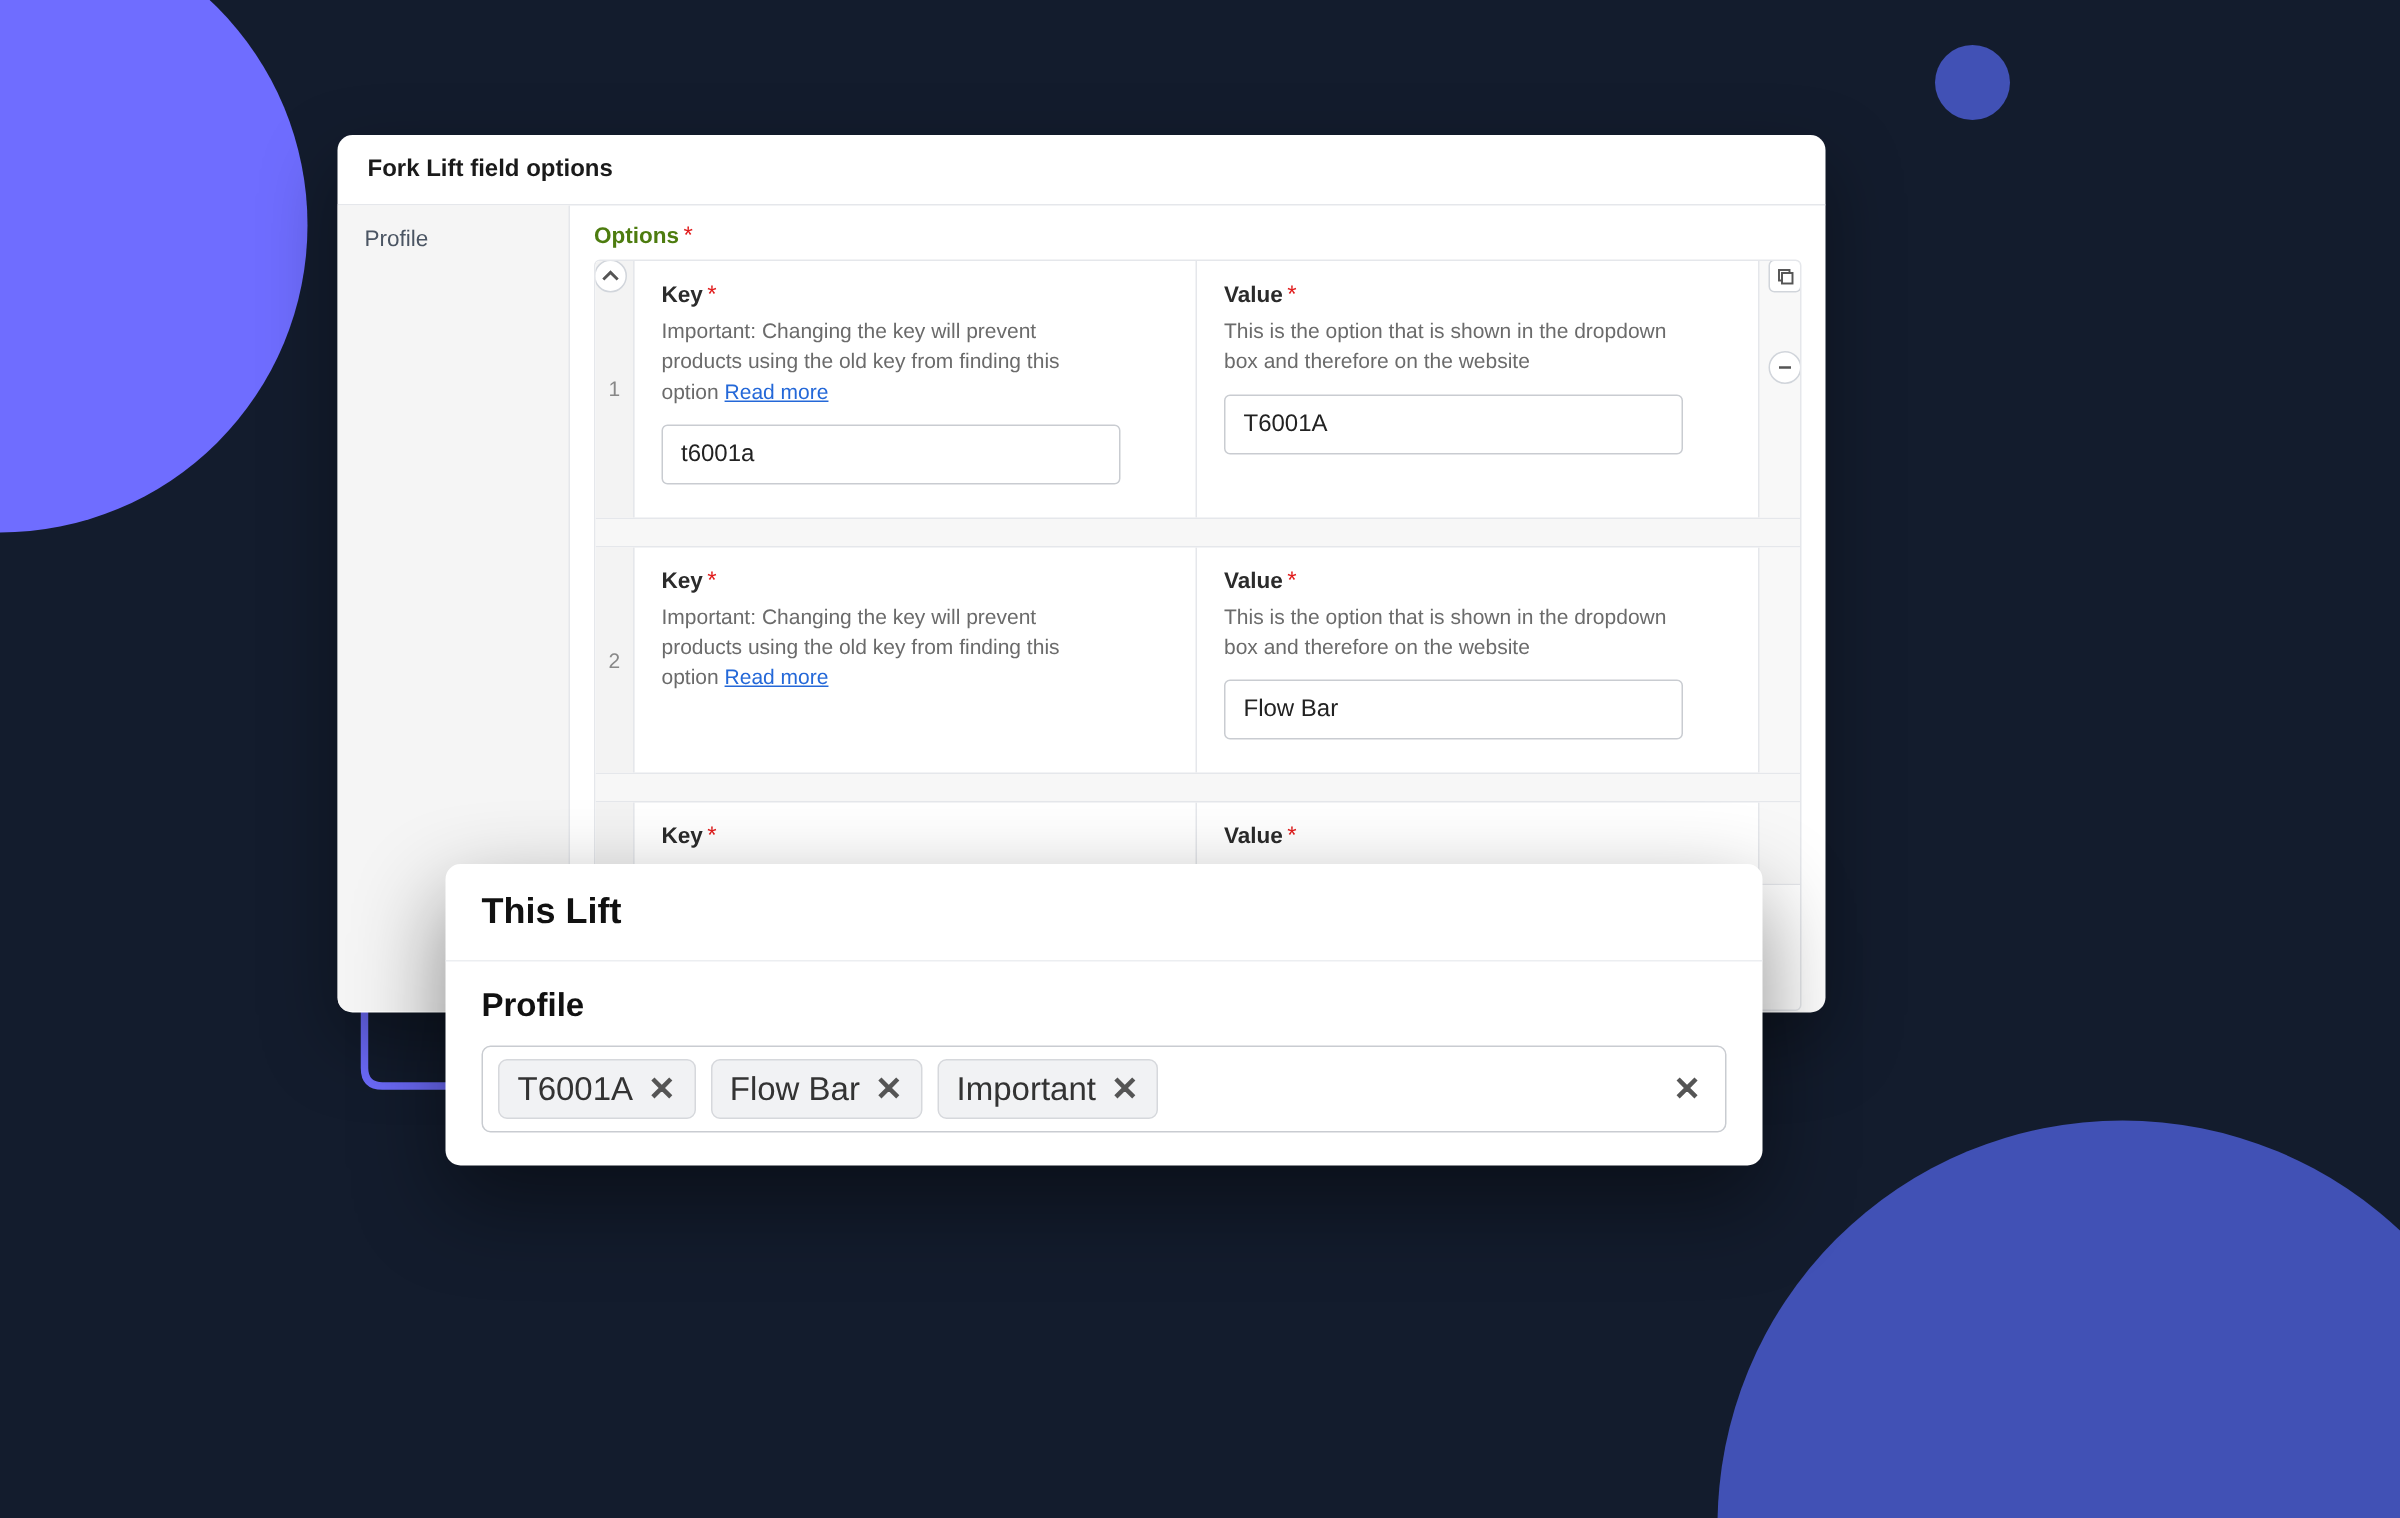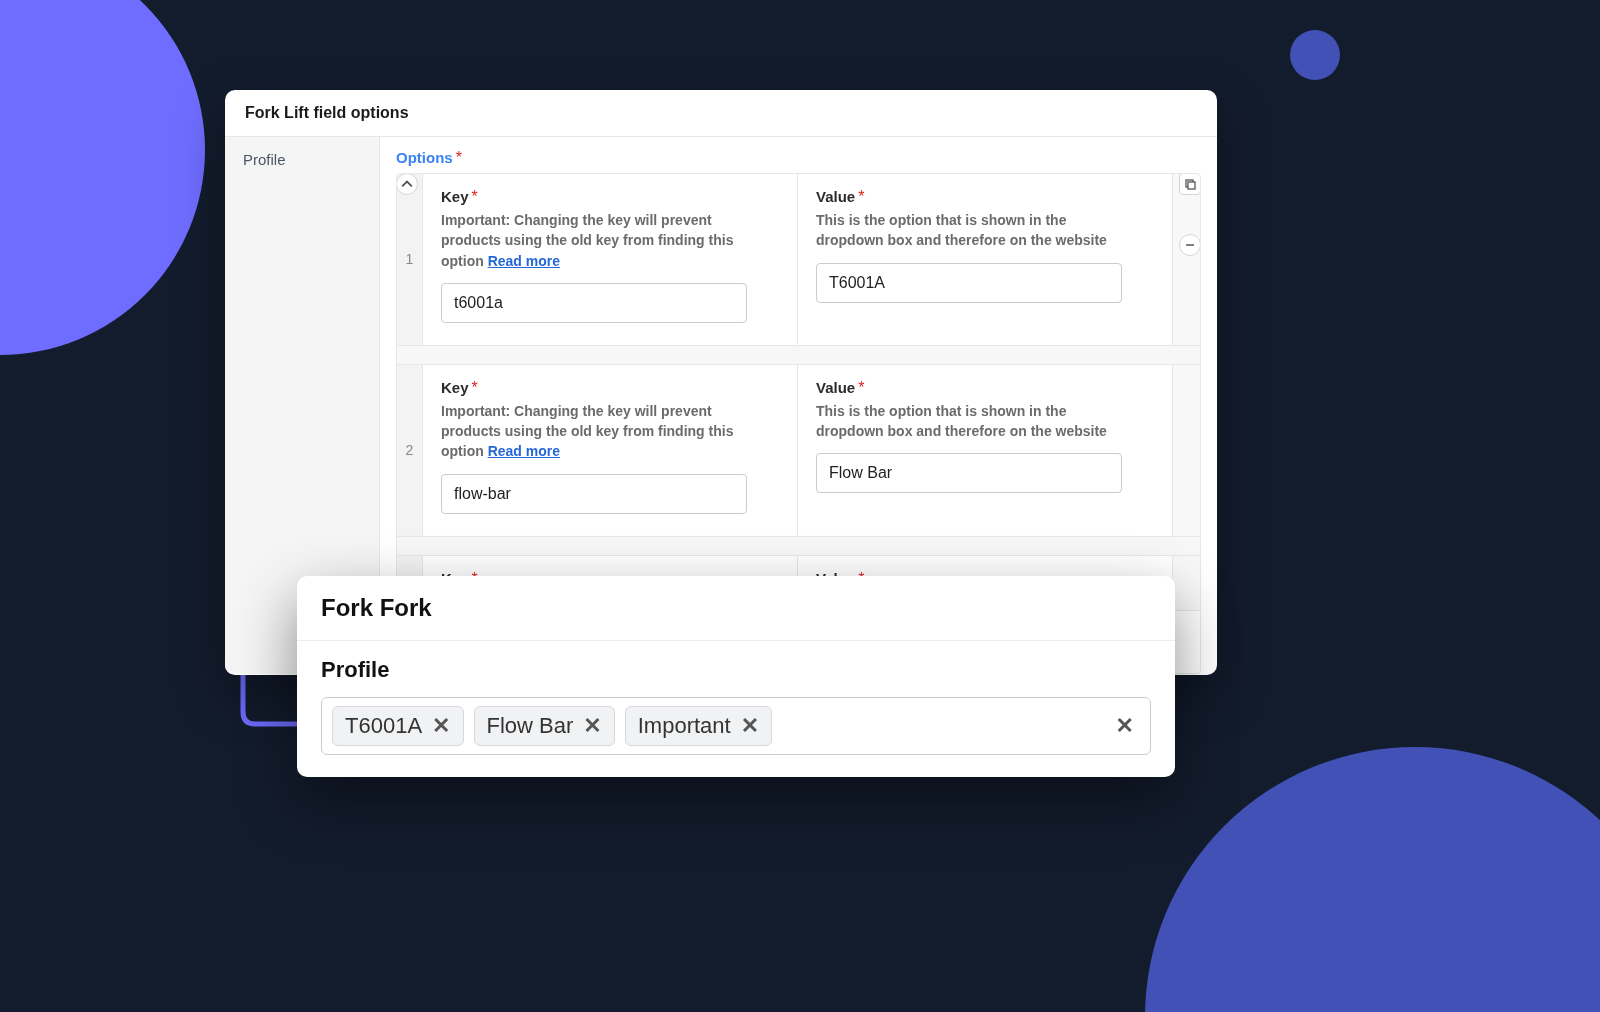--- a/index.html
+++ b/index.html
@@ -34,21 +34,21 @@
   }
   .card-body { display: flex; height: calc(100% - 48px); }
   .side {
     width: 155px; min-width: 155px;
     background: #f5f5f5;
     border-right: 1px solid #e5e7eb;
     padding: 14px 18px;
     color: #4b5563; font-size: 15px;
   }
   .main { flex: 1; padding: 12px 16px 0 16px; display:flex; flex-direction:column; }
-  .section-label { font-size: 15px; color: #3b82f6; font-weight: 600; }
+  .section-label { font-size: 15px; color: #4d7c0f; font-weight: 600; }
   .req { color: #e11d1d; margin-left: 3px; }
 
   .options-wrap { position: relative; margin-top: 6px; border:1px solid #e5e7eb; border-radius:4px; flex:1; overflow:hidden; }
   .toggle-btn, .stack-btn, .remove-btn {
     position: absolute;
     width: 22px; height: 22px;
     background: #fff;
     border: 1px solid #d1d5db;
     border-radius: 50%;
     display:flex; align-items:center; justify-content:center;
@@ -81,21 +81,20 @@
     position:relative;
   }
   .col + .col { border-left:1px solid #e5e7eb;margin-left:32px; }
   .col.remove-col { flex:0 0 28px; padding:0; border-left:1px solid #e5e7eb; background:#f8f8f8; }
 
   .field-label { font-size:15px; font-weight:600; color:#2b2b2b; }
   .help {
     margin-top:4px;
     font-size:14px; line-height:1.45;
     color:#6b6b6b;
-    font-weight:bold;
   }
   .help a { color:#2468d8; text-decoration: underline; }
 
   .text-input {
     margin-top:12px;
     width: 100%; max-width: 340px;
     height: 40px;
     padding: 0 12px;
     border: 1px solid #c9ccd1;
     border-radius: 4px;
@@ -210,21 +209,20 @@
           <div class="gap-spacer"></div>
 
           <div class="option-row" style="border-top:1px solid #e5e7eb;">
             <div class="row-index">2</div>
             <div class="row-cols">
               <div class="col">
                 <div><span class="field-label">Key</span><span class="req">*</span></div>
                 <div class="help">
                   <span>Important: Changing the key will prevent products using the old key from finding this option </span><a href="#">Read more</a>
                 </div>
-                <input class="text-input" type="text" value="flow-bar" style="">
               </div>
               <div class="col">
                 <div><span class="field-label">Value</span><span class="req">*</span></div>
                 <div class="help">This is the option that is shown in the dropdown box and therefore on the website</div>
                 <input class="text-input" type="text" value="Flow Bar" style="">
               </div>
               <div class="col remove-col"></div>
             </div>
           </div>
 
@@ -243,21 +241,21 @@
             </div>
           </div>
 
         </div>
       </div>
     </div>
   </div>
 </div>
 
 <div class="popup">
-  <div class="popup-title">Fork Fork</div>
+  <div class="popup-title">This Lift</div>
   <div class="popup-body">
     <div class="popup-sub">Profile</div>
     <div class="tag-input">
       <span class="tag">
         <span>T6001A</span>
         <span class="x">✕</span>
       </span>
       <span class="tag">
         <span>Flow Bar</span>
         <span class="x">✕</span>

